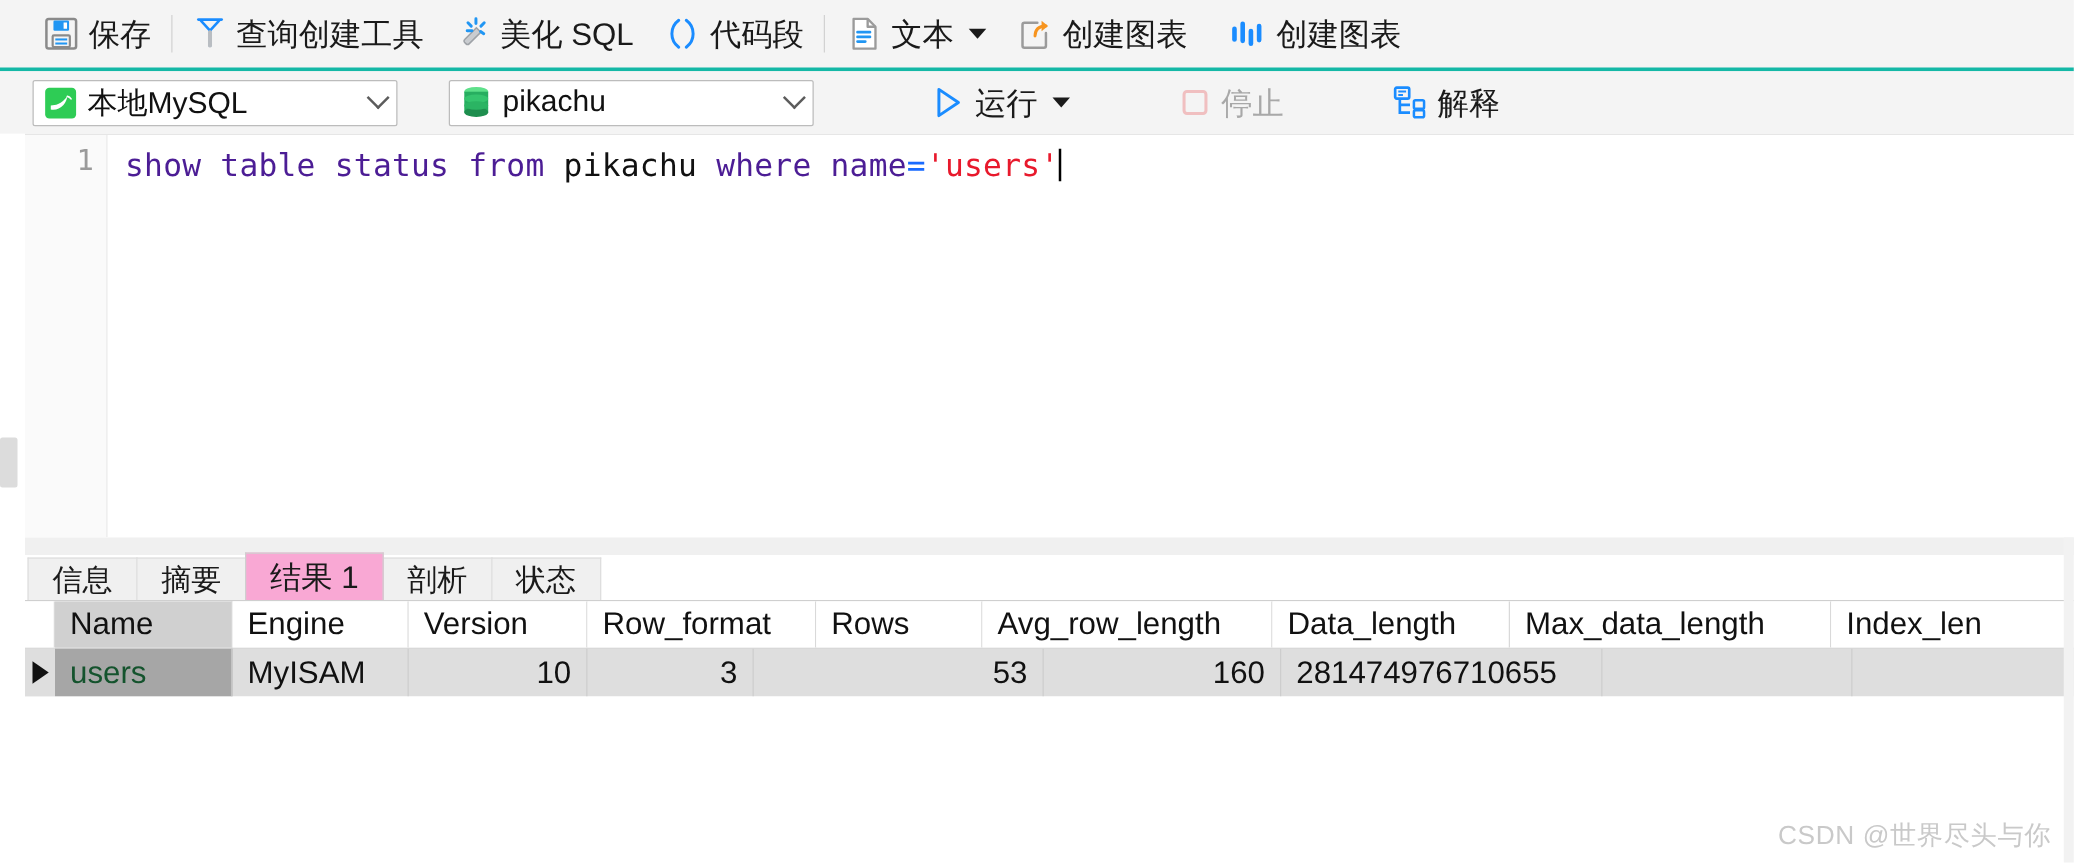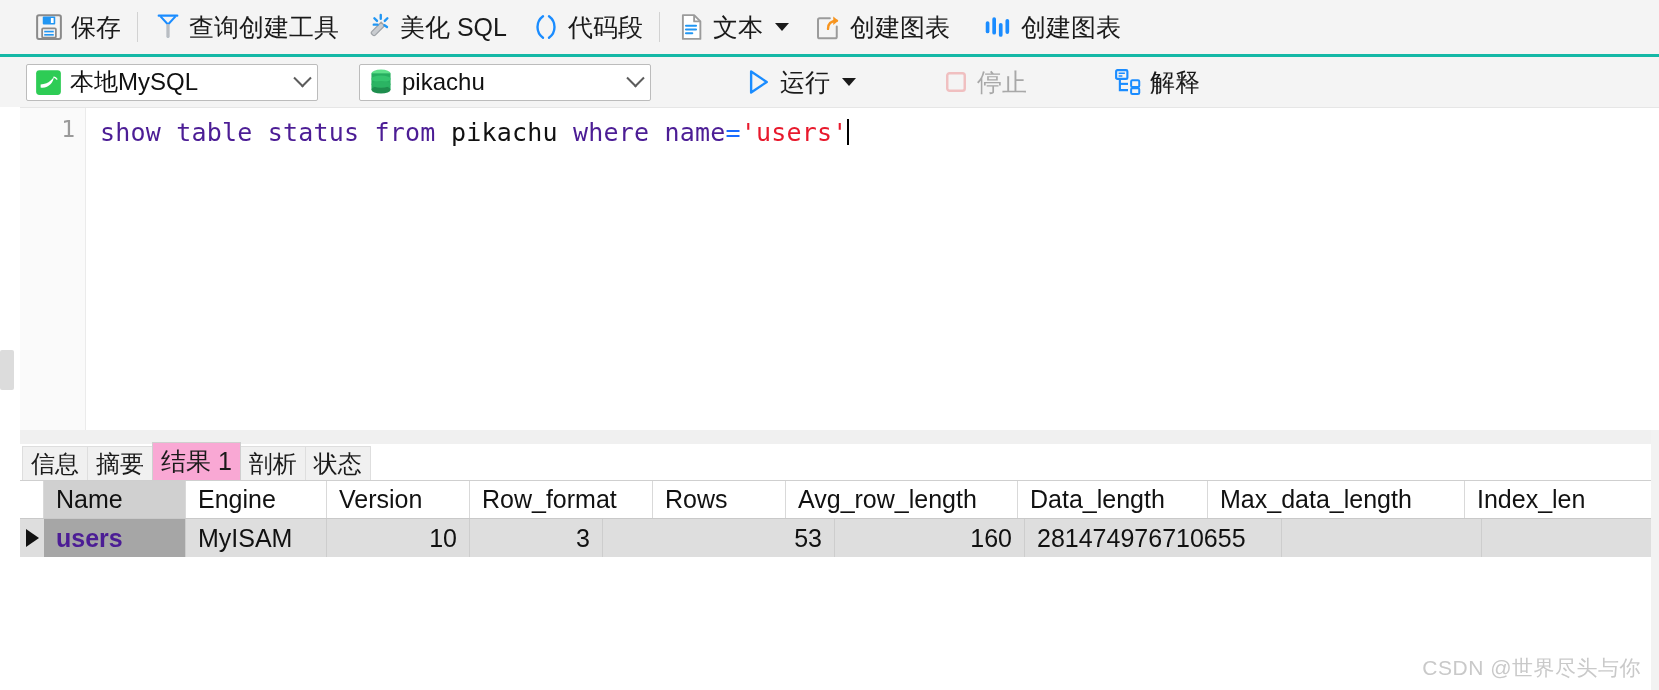--- a/index.html
+++ b/index.html
@@ -163,21 +163,21 @@
     background: #f0f0f0;
   }
   #tabs {
     position: absolute; left: 22px; top: 14px;
     display: flex; align-items: flex-end;
     height: 36px;
   }
   .tab {
     height: 34px;
     display: flex; align-items: center;
-    padding: 0 8px;
+    padding: 0 19px;
     font-size: 24px;
     color: #1a1a1a;
     background: #f0f0f0;
     border: 1px solid #dedede;
     border-bottom: none;
     margin-right: -1px;
     cursor: default;
     white-space: nowrap;
     box-sizing: border-box;
   }
@@ -222,22 +222,21 @@
     font-size: 25px;
     color: #111;
     padding: 0 12px;
     border-right: 1px solid #cdcdcd;
     white-space: nowrap; overflow: hidden;
     cursor: default;
   }
   .dcell.num { justify-content: flex-end; }
   .dcell.selcell {
     background: #a6a6a6;
-    color: #4c1d95;
-    font-weight: bold;
+    color: #14532d;
   }
   .rowmark {
     box-sizing: border-box;
     display: flex; align-items: center; justify-content: center;
     background: #dedede;
     border-right: 0;
   }
   .tri {
     width: 0; height: 0;
     border-top: 9px solid transparent;

